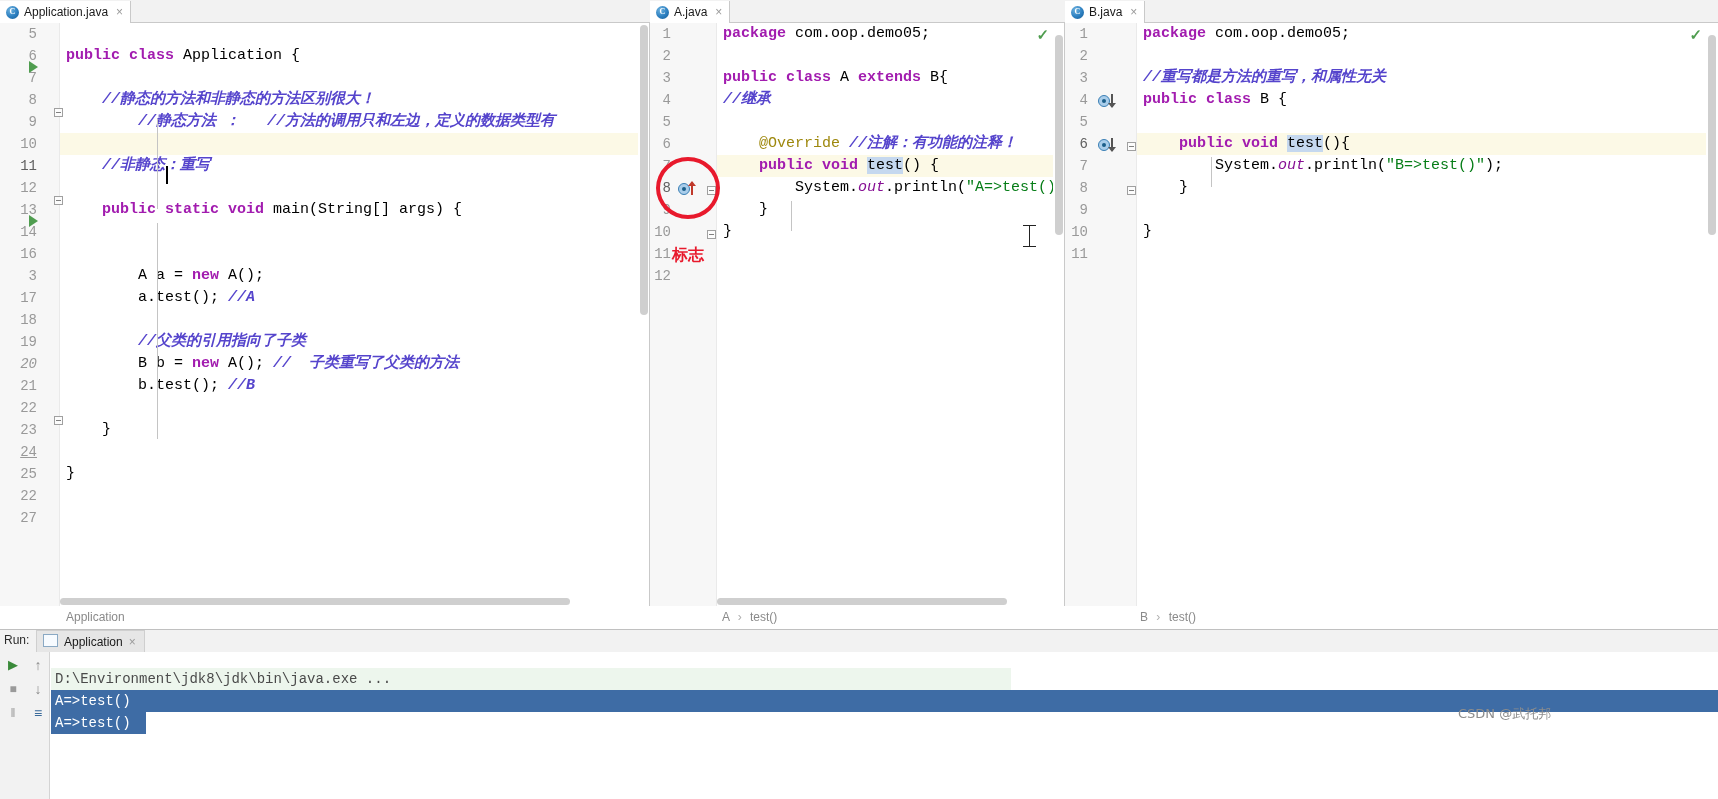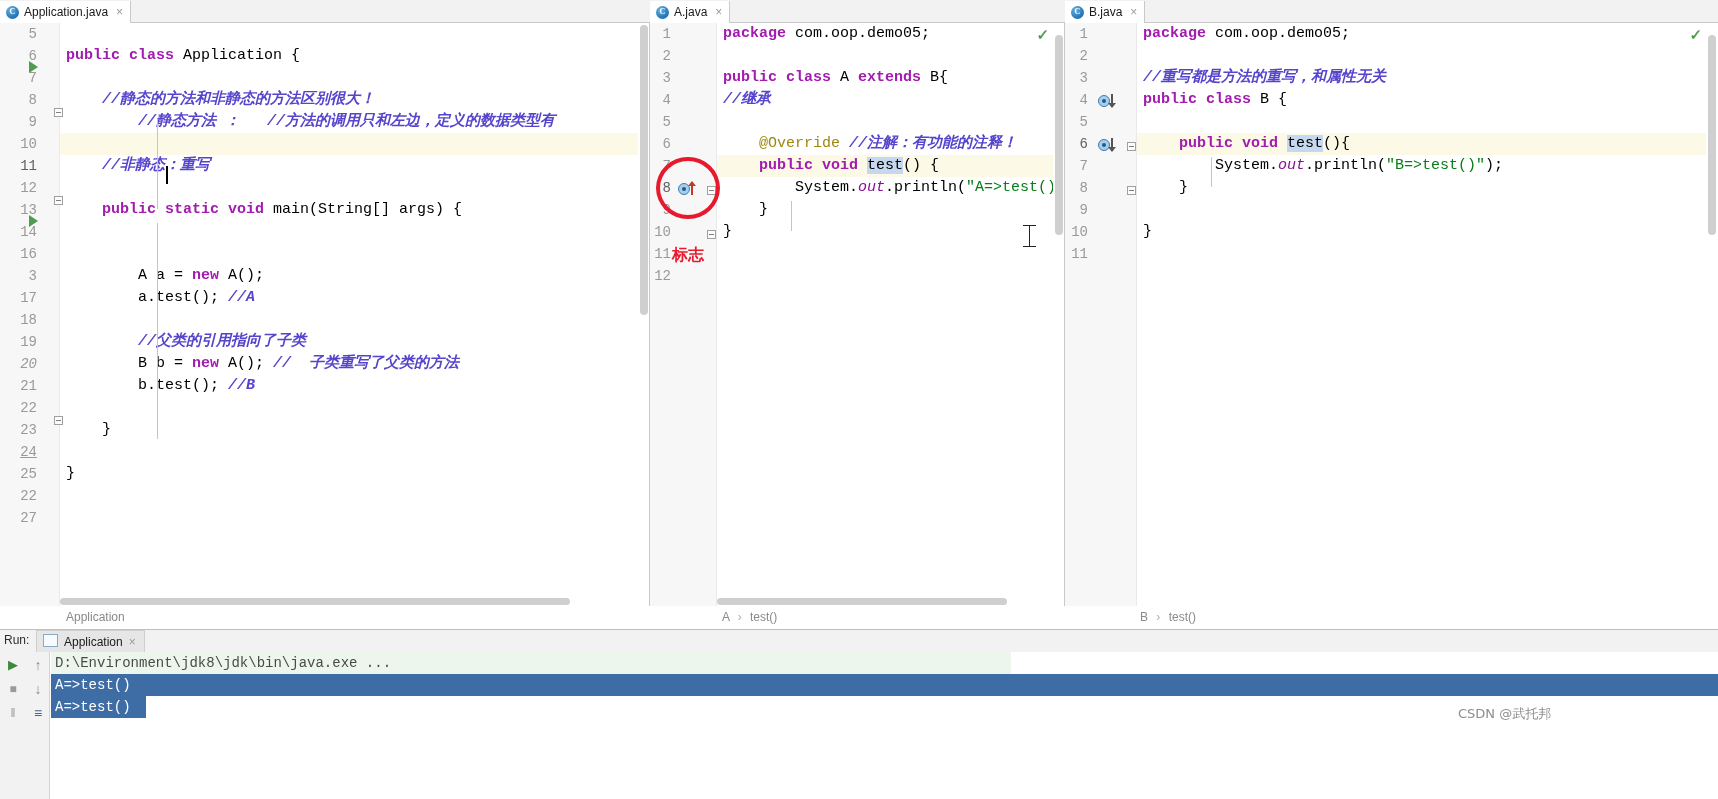--- a/index.html
+++ b/index.html
@@ -452,21 +452,21 @@
       <div class="runsidebar">
         <div class="sbtn" style="left:1px; top:2px; color:#3a8a3a; font-size:13px; text-align:center; line-height:22px;">▶</div>
         <div class="sbtn" style="left:1px; top:26px; color:#9a9a9a; font-size:12px; text-align:center; line-height:22px;">■</div>
         <div class="sbtn" style="left:1px; top:50px; color:#9a9a9a; font-size:12px; text-align:center; line-height:22px;">‖</div>
         <div class="sbtn" style="left:26px; top:2px; color:#8a8a8a; font-size:14px; text-align:center; line-height:22px;">↑</div>
         <div class="sbtn" style="left:26px; top:26px; color:#8a8a8a; font-size:14px; text-align:center; line-height:22px;">↓</div>
         <div class="sbtn" style="left:26px; top:50px; color:#3a6a9a; font-size:14px; text-align:center; line-height:22px;">≡</div>
       </div>
 
       <div class="console">
-        <div class="cline cmdline" style="width:960px;">D:\Environment\jdk8\jdk\bin\java.exe ...</div>
+        <div class="cline cmdline" style="width:960px;margin-top:16px;">D:\Environment\jdk8\jdk\bin\java.exe ...</div>
         <div class="cline outsel" style="width:100%;">A=&gt;test()</div>
         <div class="cline outsel" style="width:95px;">A=&gt;test()</div>
       </div>
     </div>
   </div>
 
   <div class="watermark" style="left:1458px; top:705px;">CSDN @武托邦</div>
 
 </div>
 

